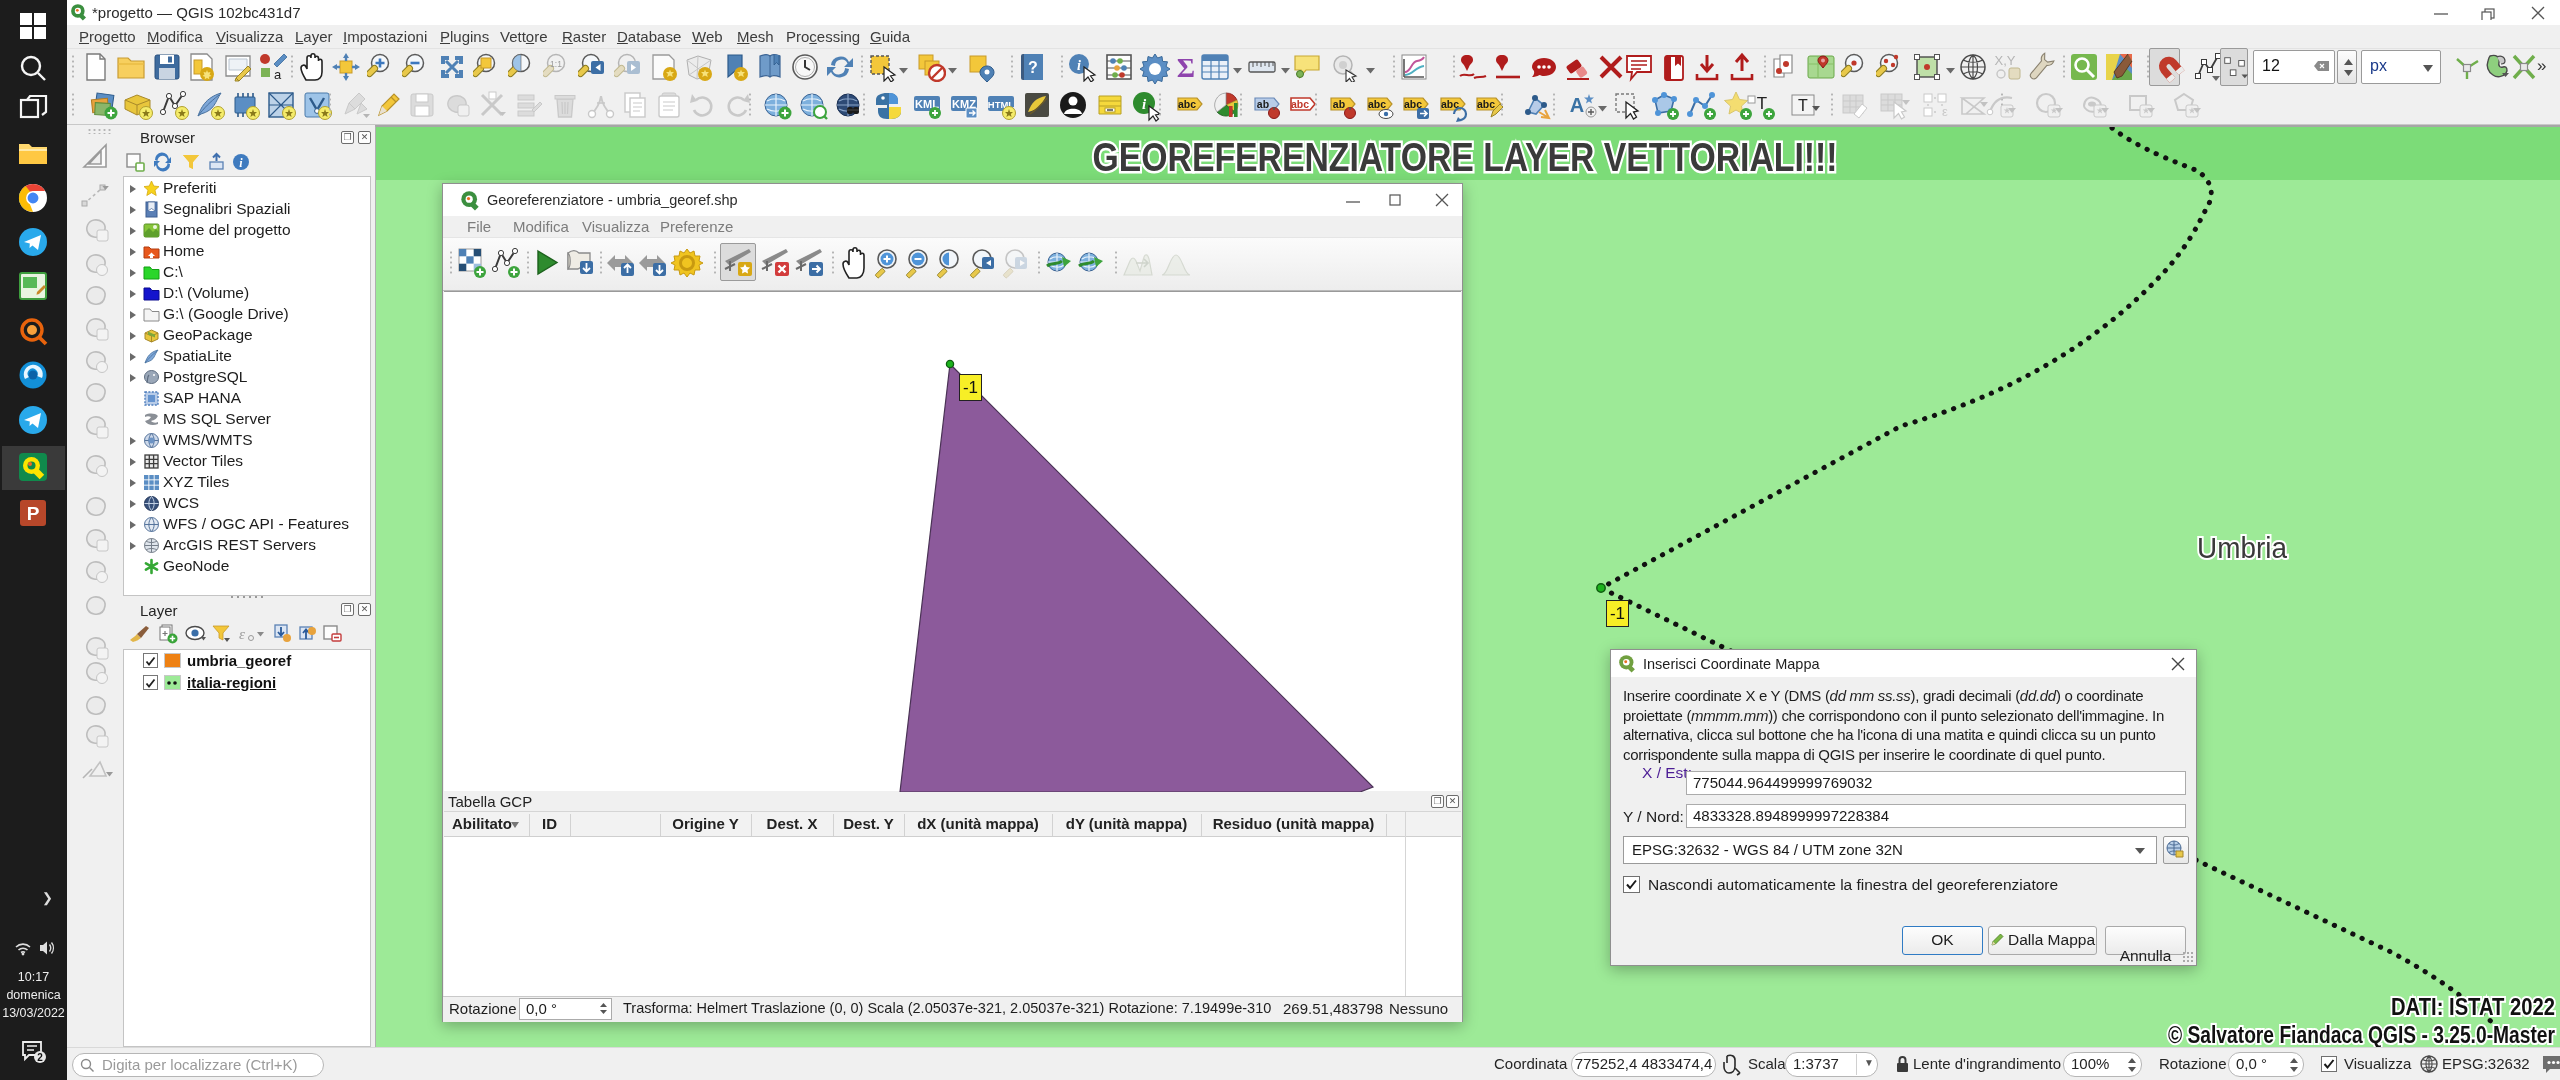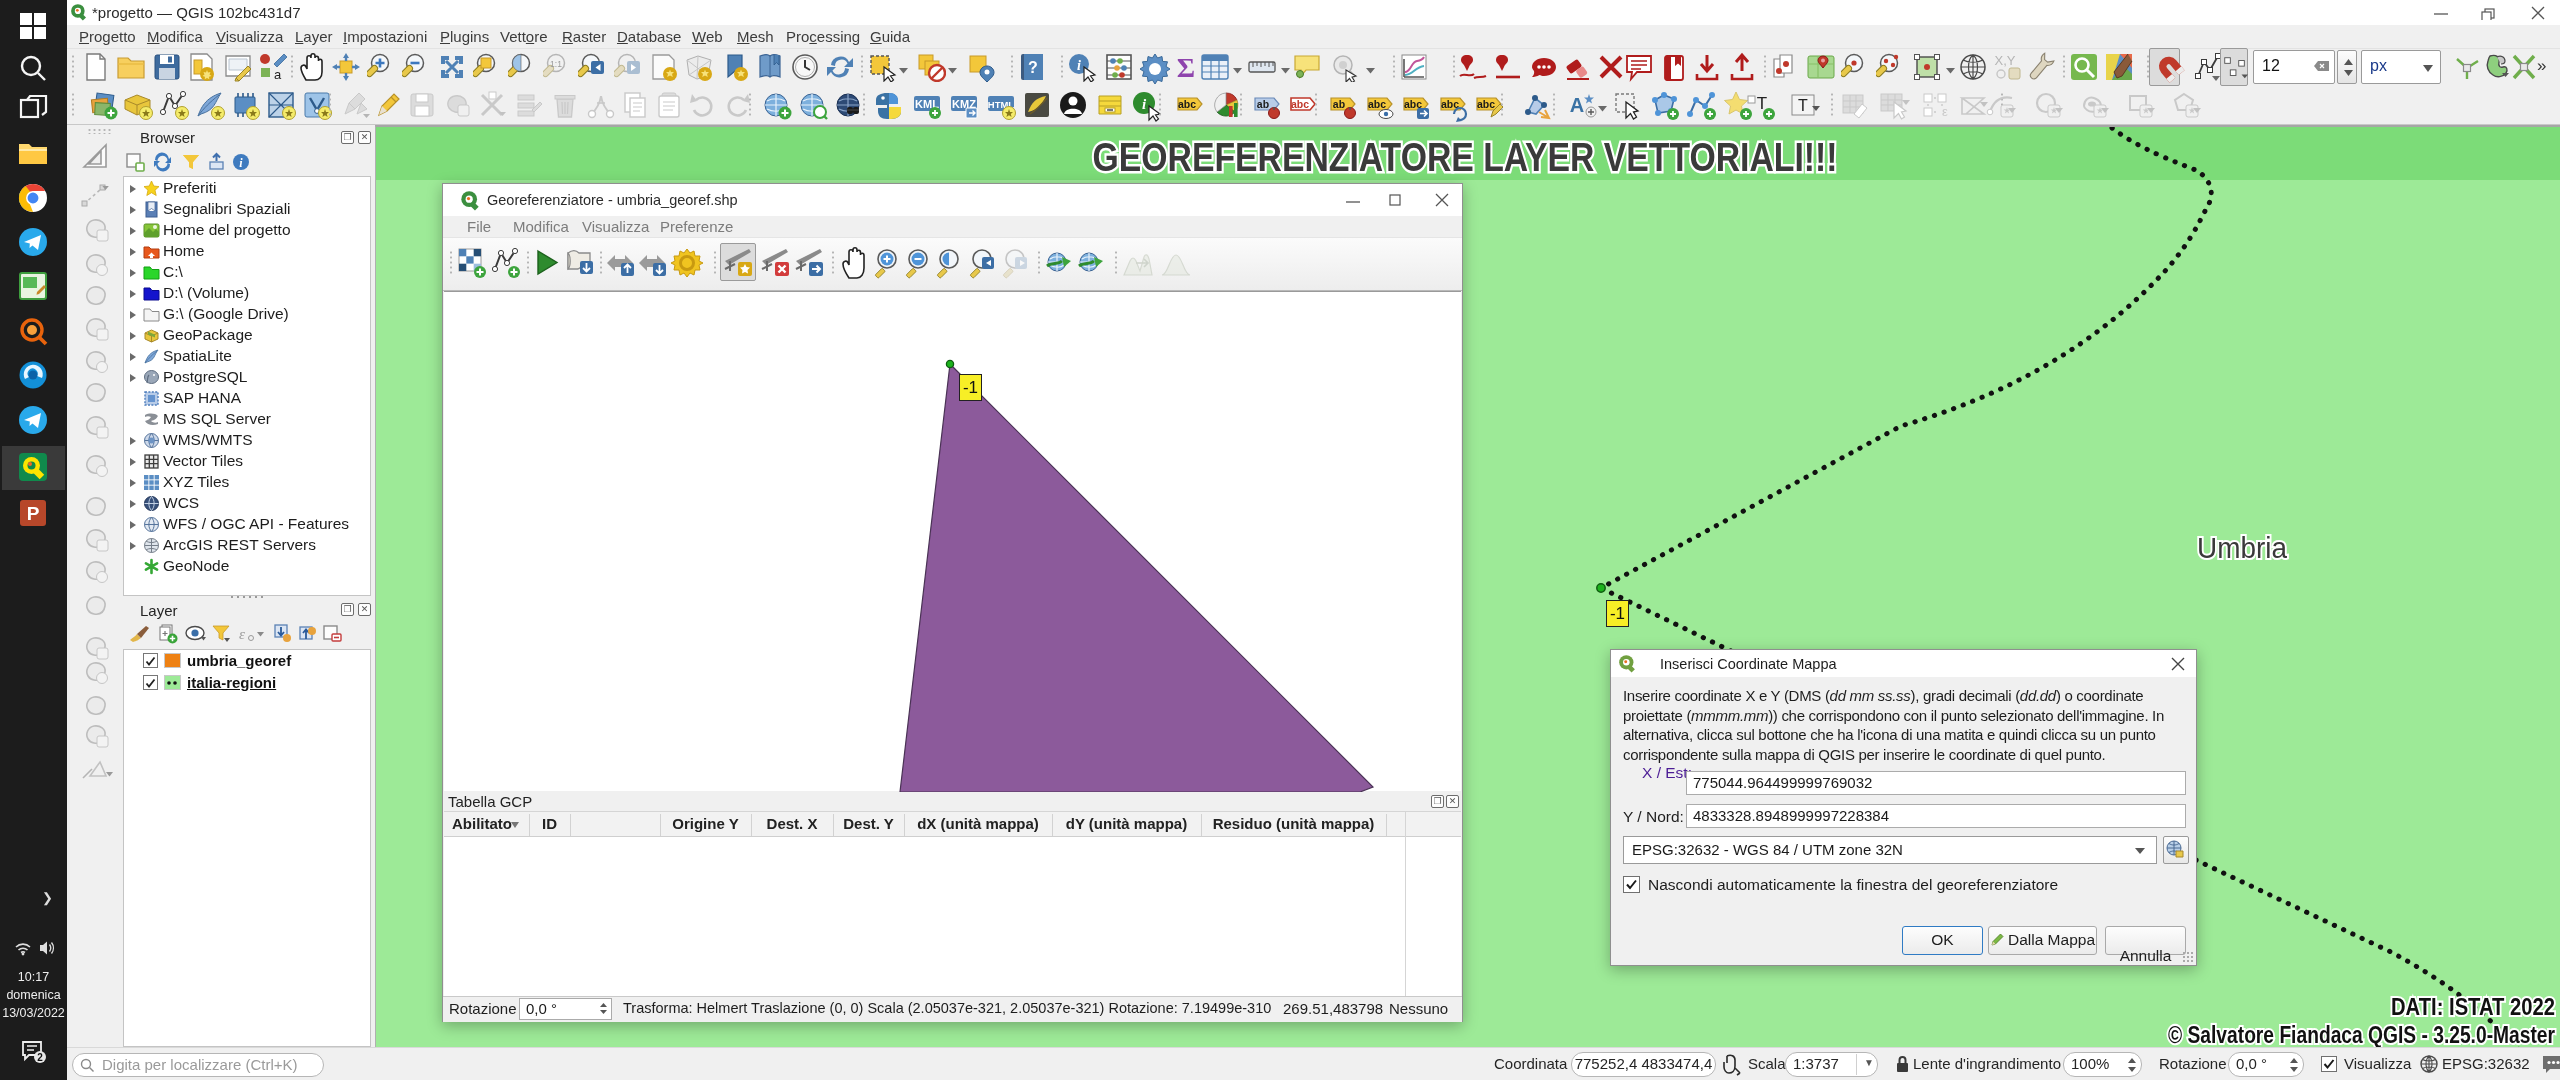--- a/index.html
+++ b/index.html
@@ -1465,21 +1465,21 @@
 </div>
 
 <div class="win" id="dialog" style="left:1610px; top:649px; width:587px; height:317px;">
   <div class="wtitle" style="height:27px;"></div>
   <svg class="abs" style="left:7px; top:4px; width:19px; height:19px;" viewBox="0 0 32 32">
       <circle cx="14" cy="14" r="12" fill="#71a040"></circle>
       <circle cx="14" cy="14" r="5.5" fill="#fff"></circle>
       <rect x="18" y="18" width="12" height="8" transform="rotate(45 20 20)" fill="#71a040"></rect>
       <circle cx="13" cy="13" r="2.5" fill="#e96f22"></circle>
     </svg>
-  <div class="abs" style="left:32px; top:6px; font-size:14.5px; color:#1d1d1d;margin-left:17px;">Inserisci Coordinate Mappa</div>
+  <div class="abs" style="left:32px; top:6px; font-size:14.5px; color:#1d1d1d;">Inserisci Coordinate Mappa</div>
   <svg class="abs" style="left:560px; top:7px; width:14px; height:14px;" viewBox="0 0 14 14">
       <path d="M1 1 L13 13 M13 1 L1 13" stroke="#444" stroke-width="1.4"></path>
     </svg>
   <div class="abs" style="left:12px; top:36px; width:575px; font-size:15px; line-height:19.5px; color:#1d1d1d; letter-spacing:-0.3px; white-space:nowrap;">Inserire coordinate X e Y (DMS (<i>dd mm ss.ss</i>), gradi decimali (<i>dd.dd</i>) o coordinate<br>proiettate (<i>mmmm.mm</i>)) che corrispondono con il punto selezionato dell'immagine. In<br>alternativa, clicca sul bottone che ha l'icona di una matita e quindi clicca su un punto<br>corrispondente sulla mappa di QGIS per inserire le coordinate di quel punto.</div>
   <div class="abs" style="left:12px; top:114px; font-size:15.5px; color:#4c1d95;margin-left:19px;">X / Est:</div>
   <div class="inp" style="left:75px; top:121px; width:500px; height:24px; padding:2px 0 0 6px;">775044.964499999769032</div>
   <div class="abs" style="left:12px; top:158px; font-size:15.5px; color:#1d1d1d;">Y / Nord:</div>
   <div class="inp" style="left:75px; top:154px; width:500px; height:24px; padding:2px 0 0 6px;">4833328.8948999997228384</div>
   <div class="inp" style="left:12px; top:186px; width:534px; height:28px; padding:4px 0 0 8px; border-color:#9a9a9a;">EPSG:32632 - WGS 84 / UTM zone 32N<svg class="abs" style="right:10px; top:10px; width:12px; height:8px;" viewBox="0 0 12 8">
         <path d="M1 1 L11 1 L6 7 Z" fill="#555"></path>

